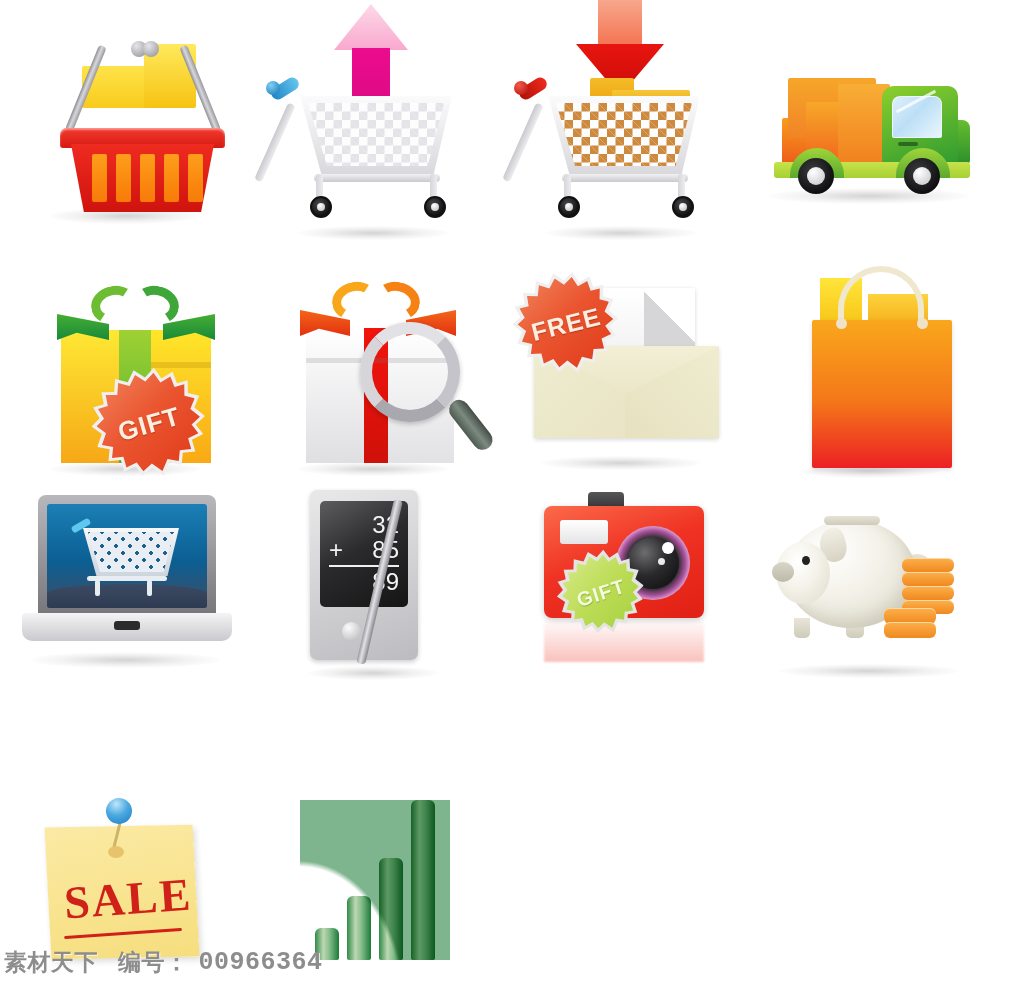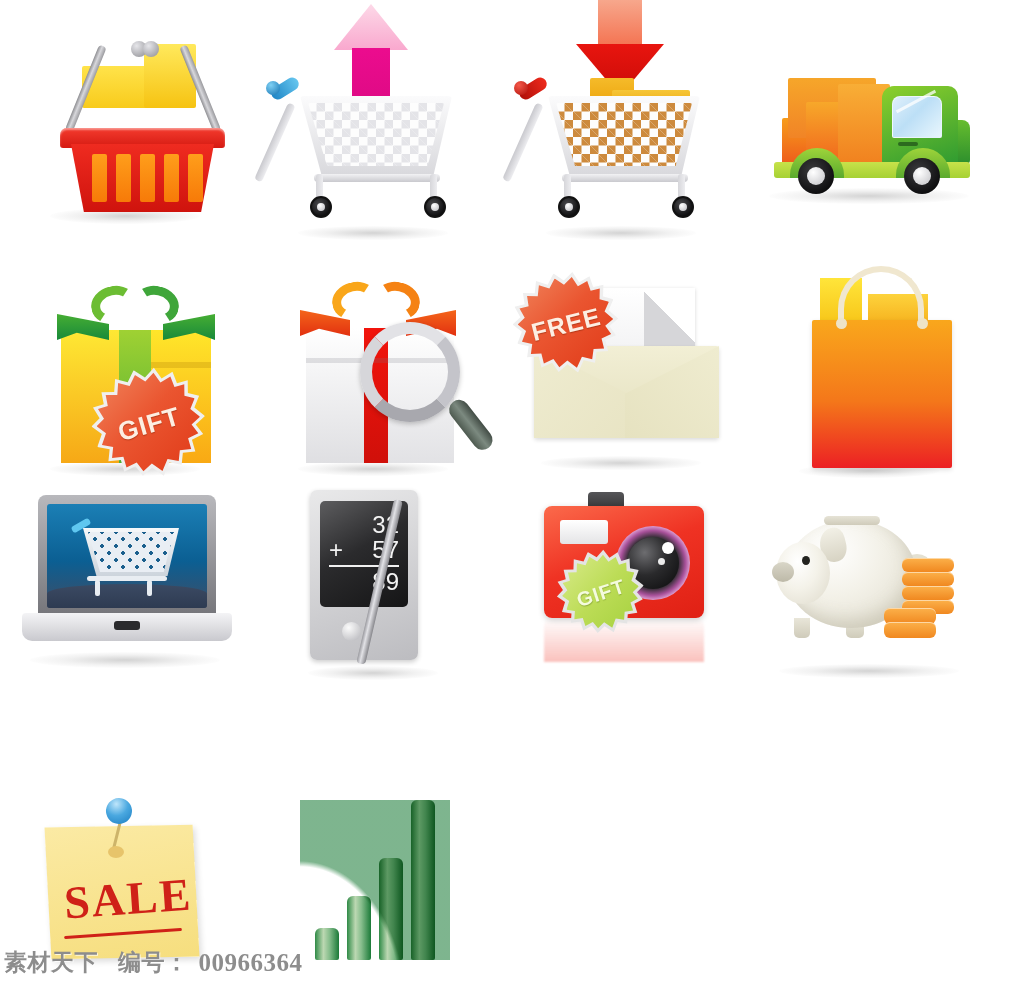--- a/index.html
+++ b/index.html
@@ -414,21 +414,21 @@
     position:absolute; left:0; bottom:6px; width:100%;
     display:flex; align-items:center; gap:10px;
     padding-left:4px;
     font-size:25px; font-weight:bold; color:#8d8d8d;
     text-shadow:1px 1px 0 rgba(255,255,255,.75);
     letter-spacing:.5px;
   }
   #watermark .cn { font-family:"DejaVu Sans", sans-serif; font-size:23px; }
   #watermark .dm { font-family:"DejaVu Sans", sans-serif; }
   #watermark .lbl { font-family:"DejaVu Sans", sans-serif; font-size:23px; margin-left:10px; }
-  #watermark .num { font-family:Liberation Serif, serif; }
+  #watermark .num { font-family:Liberation Mono, monospace; }
 </style>
 </head>
 <body>
 
 <div id="stage">
 
   <div class="cell" style="left:0px; top:0px;">
     <div class="icon-wrap">
       <div class="shadow-ellipse" style="width:150px;height:16px;top:208px;"></div>
       <div class="basket">
@@ -637,21 +637,21 @@
 
   <div class="cell" style="left:248px; top:470px;">
     <div class="icon-wrap">
       <div class="shadow-ellipse" style="width:130px;height:14px;top:196px;"></div>
       <div class="slate">
         <div class="frame">
           <div class="lcd">
             <div class="r">32</div>
             <div class="r">
               <span class="op">+</span>
-              <span>57</span>
+              <span>85</span>
             </div>
             <div class="bar"></div>
             <div class="r">89</div>
           </div>
           <div class="btn"></div>
         </div>
         <div class="stylus"></div>
       </div>
     </div>
   </div>

